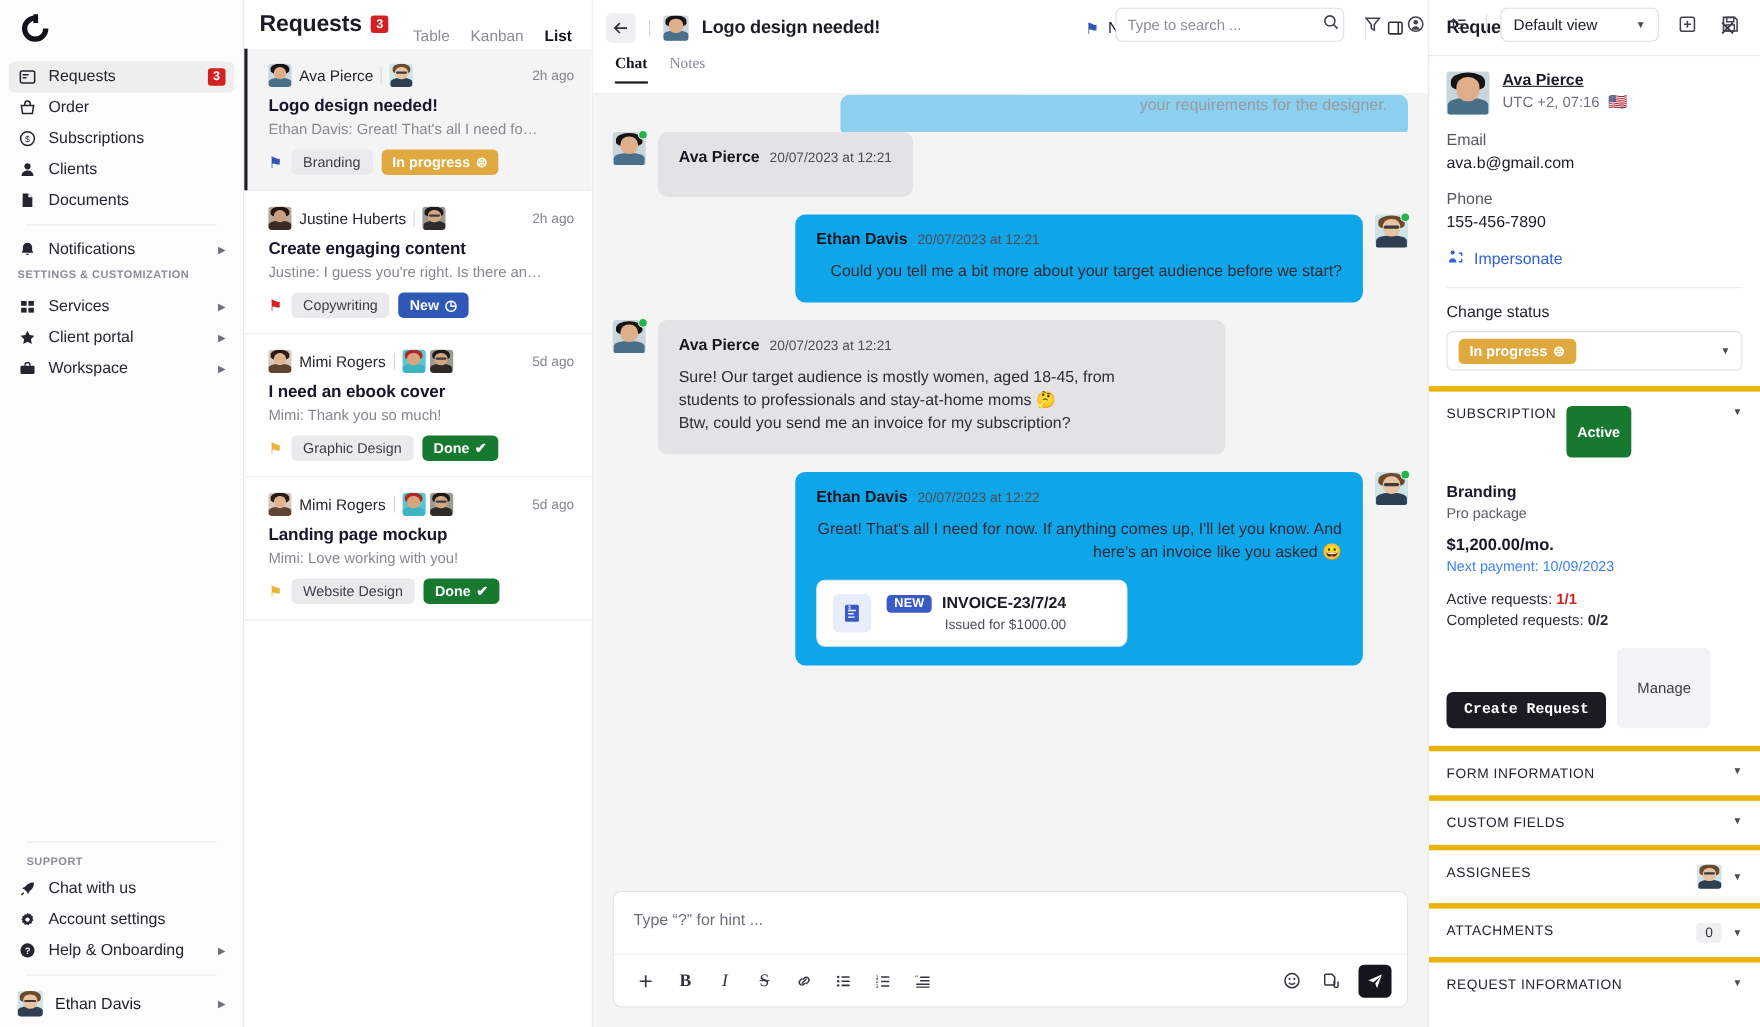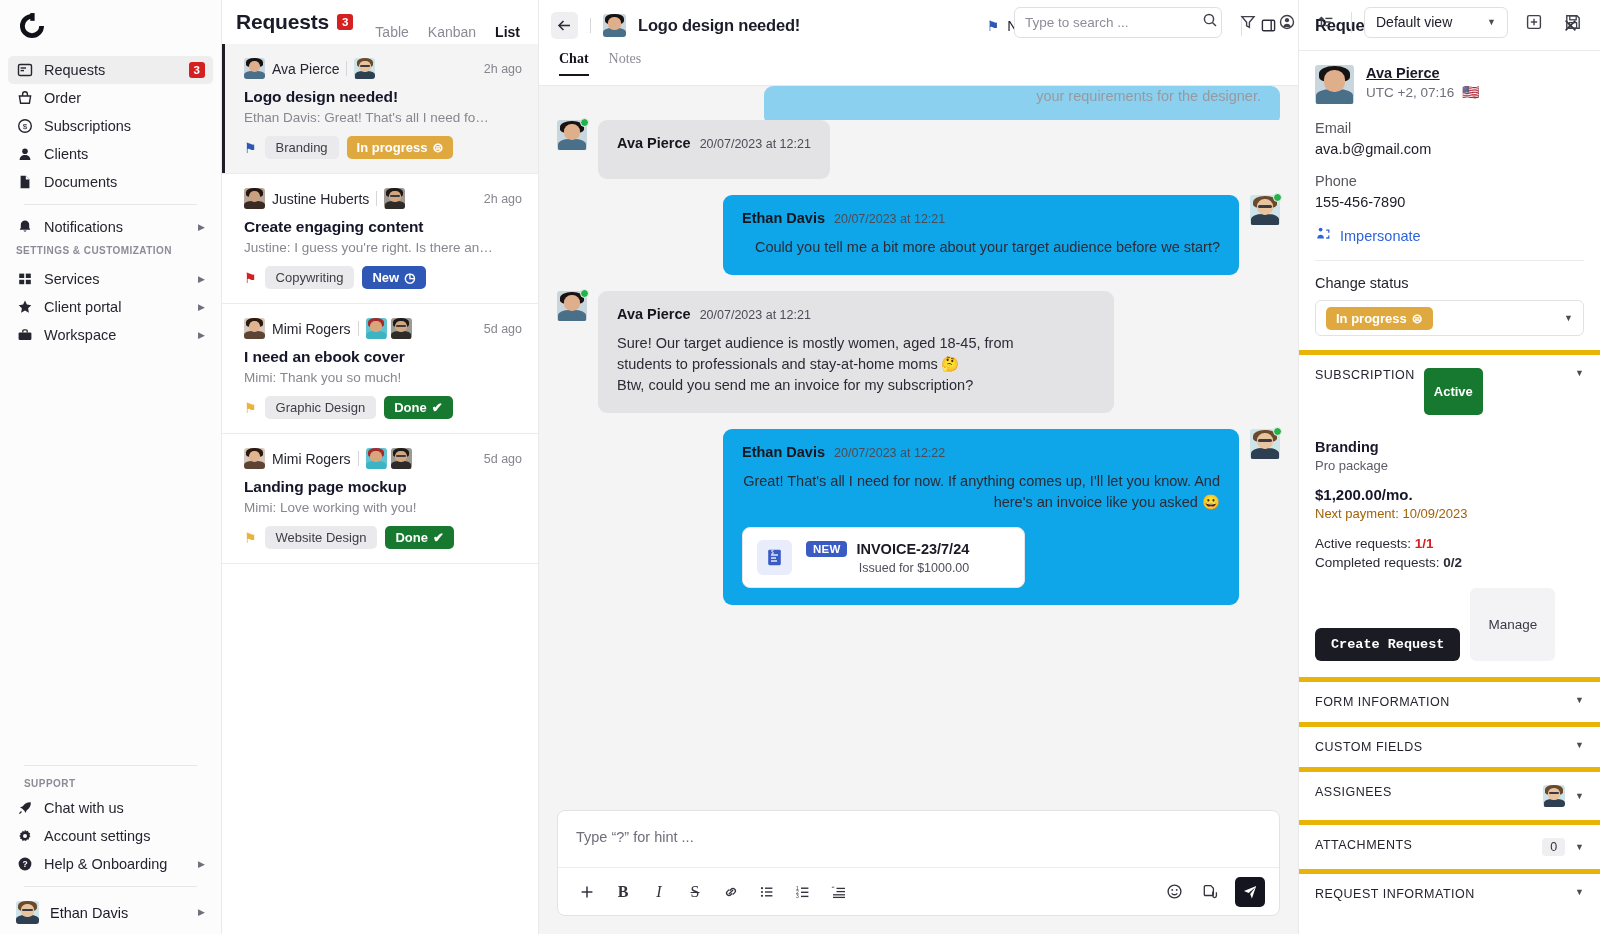--- a/index.html
+++ b/index.html
@@ -210,21 +210,21 @@
   .pill-green {
     background: #17782f; color: #fff; font-size: 13px; font-weight: bold;
     border-radius: 5px; padding: 16px 10px;
   }
   .acc-caret { margin-left: auto; color: #4b4b56; font-size: 9px; }
   .count-chip { background: #efeff1; color: #33333d; font-size: 12.5px; border-radius: 4px; padding: 2px 8px; }
   .sub-body { padding: 0 16px 16px 16px; }
   .sub-name { font-size: 14.5px; font-weight: bold; color: #18182a; margin-top: 11px; }
   .sub-pkg { font-size: 13px; color: #5c5c67; margin-top: 3px; }
   .sub-price { font-size: 15px; font-weight: bold; color: #16162a; margin-top: 13px; }
-  .sub-next { font-size: 13px; color: #a16207; margin-top: 3px; }
+  .sub-next { font-size: 13px; color: #3b82f6; margin-top: 3px; }
   .sub-req { font-size: 13.5px; color: #2b2b36; margin-top: 13px; line-height: 19px; }
   .num-red { color: #d42020; font-weight: bold; }
   .num-bold { font-weight: bold; }
   .btn-row { display: flex; gap: 10px; margin-top: 16px; }
   .btn-dark {
     background: #1b1b24; color: #fff; font-size: 13.5px; font-weight: 600;
     border-radius: 6px; padding: 9px 16px; cursor: pointer; border: none;
     font-family: Liberation Mono, monospace;
     margin-top: 40px;
   }

